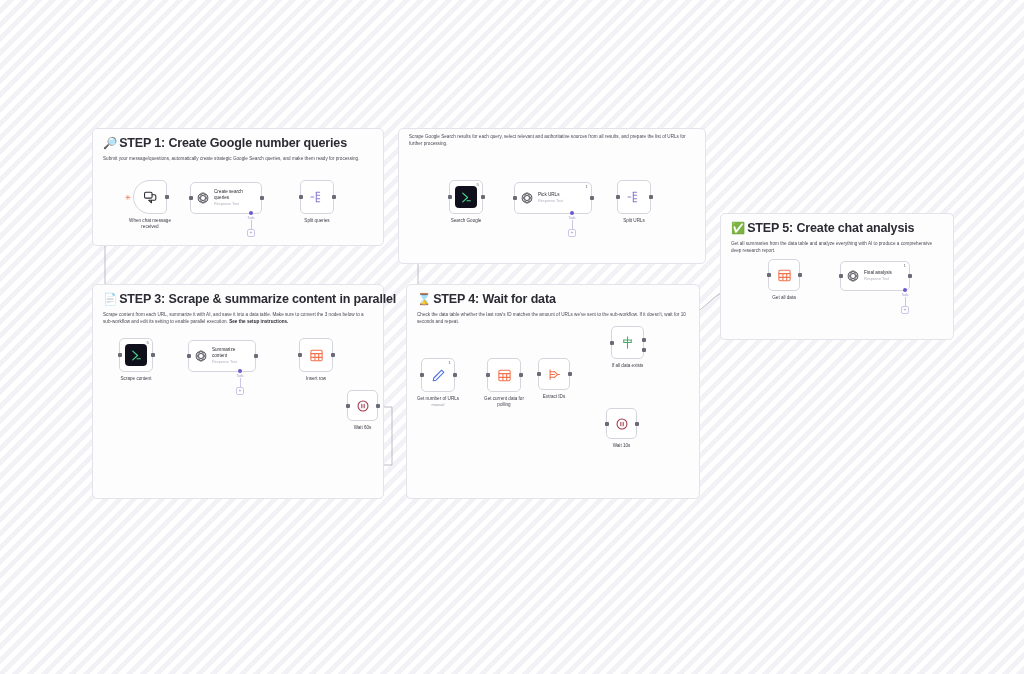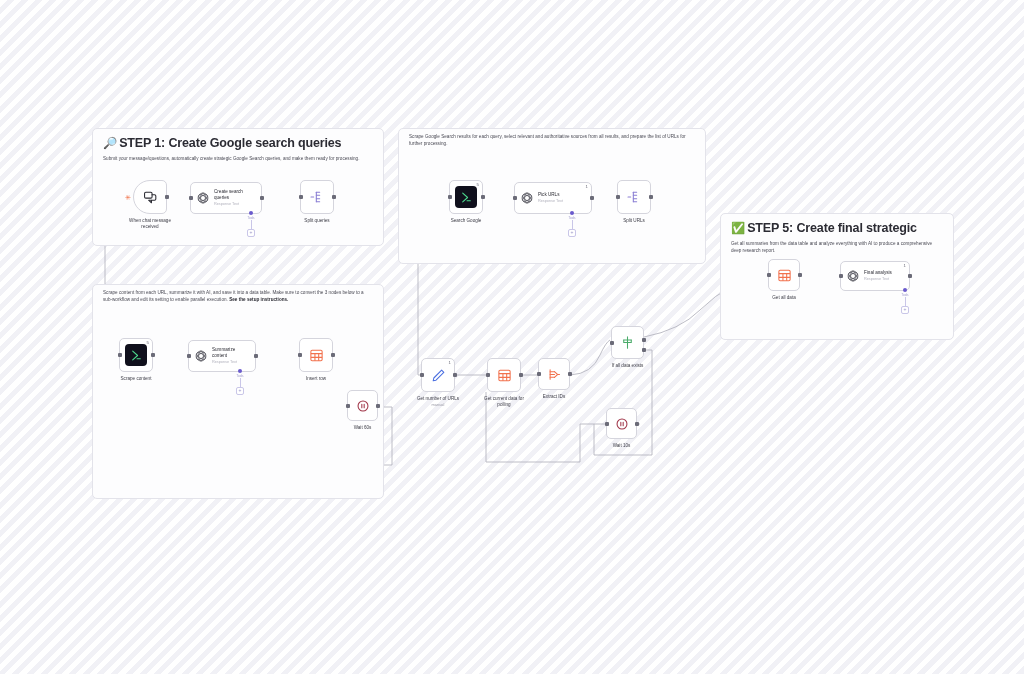--- a/index.html
+++ b/index.html
@@ -207,37 +207,46 @@
       <path d="M604,424 L594,424 L594,455 L640,455"></path>
 
       <path d="M594,424 L580,424 L580,462 L486,462 L486,392"></path>
 
       <path d="M800,276 L838,276"></path>
     </g>
   </svg>
 
   <div class="note" style="left:92px; top:128px; width:292px; height:118px;">
     <div class="note-title">
-      <span class="note-emoji">🔎</span><span>STEP 1: Create Google search queries</span>
+      <span class="note-emoji">🔎</span><span>STEP 1: Create Google number queries</span>
     </div>
     <div class="note-body">Submit your message/questions, automatically create strategic Google Search queries, and make them ready for processing.</div>
   </div>
 
   <div class="note" style="left:398px; top:128px; width:308px; height:136px;">
     <div class="note-body">Scrape Google Search results for each query, select relevant and authoritative sources from all results, and prepare the list of URLs for further processing.</div>
   </div>
 
   <div class="note" style="left:92px; top:284px; width:292px; height:215px;">
+    <div class="note-title">
+      <span class="note-emoji">📄</span><span>STEP 3: Scrape &amp; summarize content in parallel</span>
+    </div>
     <div class="note-body"><span>Scrape content from each URL, summarize it with AI, and save it into a data table. Make sure to convert the 3 nodes below to a sub-workflow and edit its setting to enable parallel execution. </span><b>See the setup instructions.</b></div>
   </div>
 
+  <div class="note" style="left:406px; top:284px; width:294px; height:215px;">
+    <div class="note-title">
+      <span class="note-emoji">⌛</span><span>STEP 4: Wait for data</span>
+    </div>
+    <div class="note-body">Check the data table whether the last row's ID matches the amount of URLs we've sent to the sub-workflow. If it doesn't, wait for 10 seconds and repeat.</div>
+  </div>
 
   <div class="note" style="left:720px; top:213px; width:234px; height:127px;">
     <div class="note-title">
-      <span class="note-emoji">✅</span><span>STEP 5: Create final strategic</span>
+      <span class="note-emoji">✅</span><span>STEP 5: Create chat analysis</span>
     </div>
     <div class="note-body">Get all summaries from the data table and analyze everything with AI to produce a comprehensive deep research report.</div>
   </div>
 
   <div class="node" style="left:133px; top:180px;">
     <div class="node-box trigger">
       <span class="dot-red">✳</span>
       <svg class="ic" width="15" height="15" viewBox="0 0 24 24" fill="none" stroke="#2b2b33" stroke-width="1.7" stroke-linecap="round" stroke-linejoin="round">
         <rect x="2.5" y="3.5" width="12" height="9.5" rx="2"></rect>
         <path d="M9.5 16.5h9a2 2 0 0 0 2-2V9.5a2 2 0 0 0-2-2h-4"></path>

